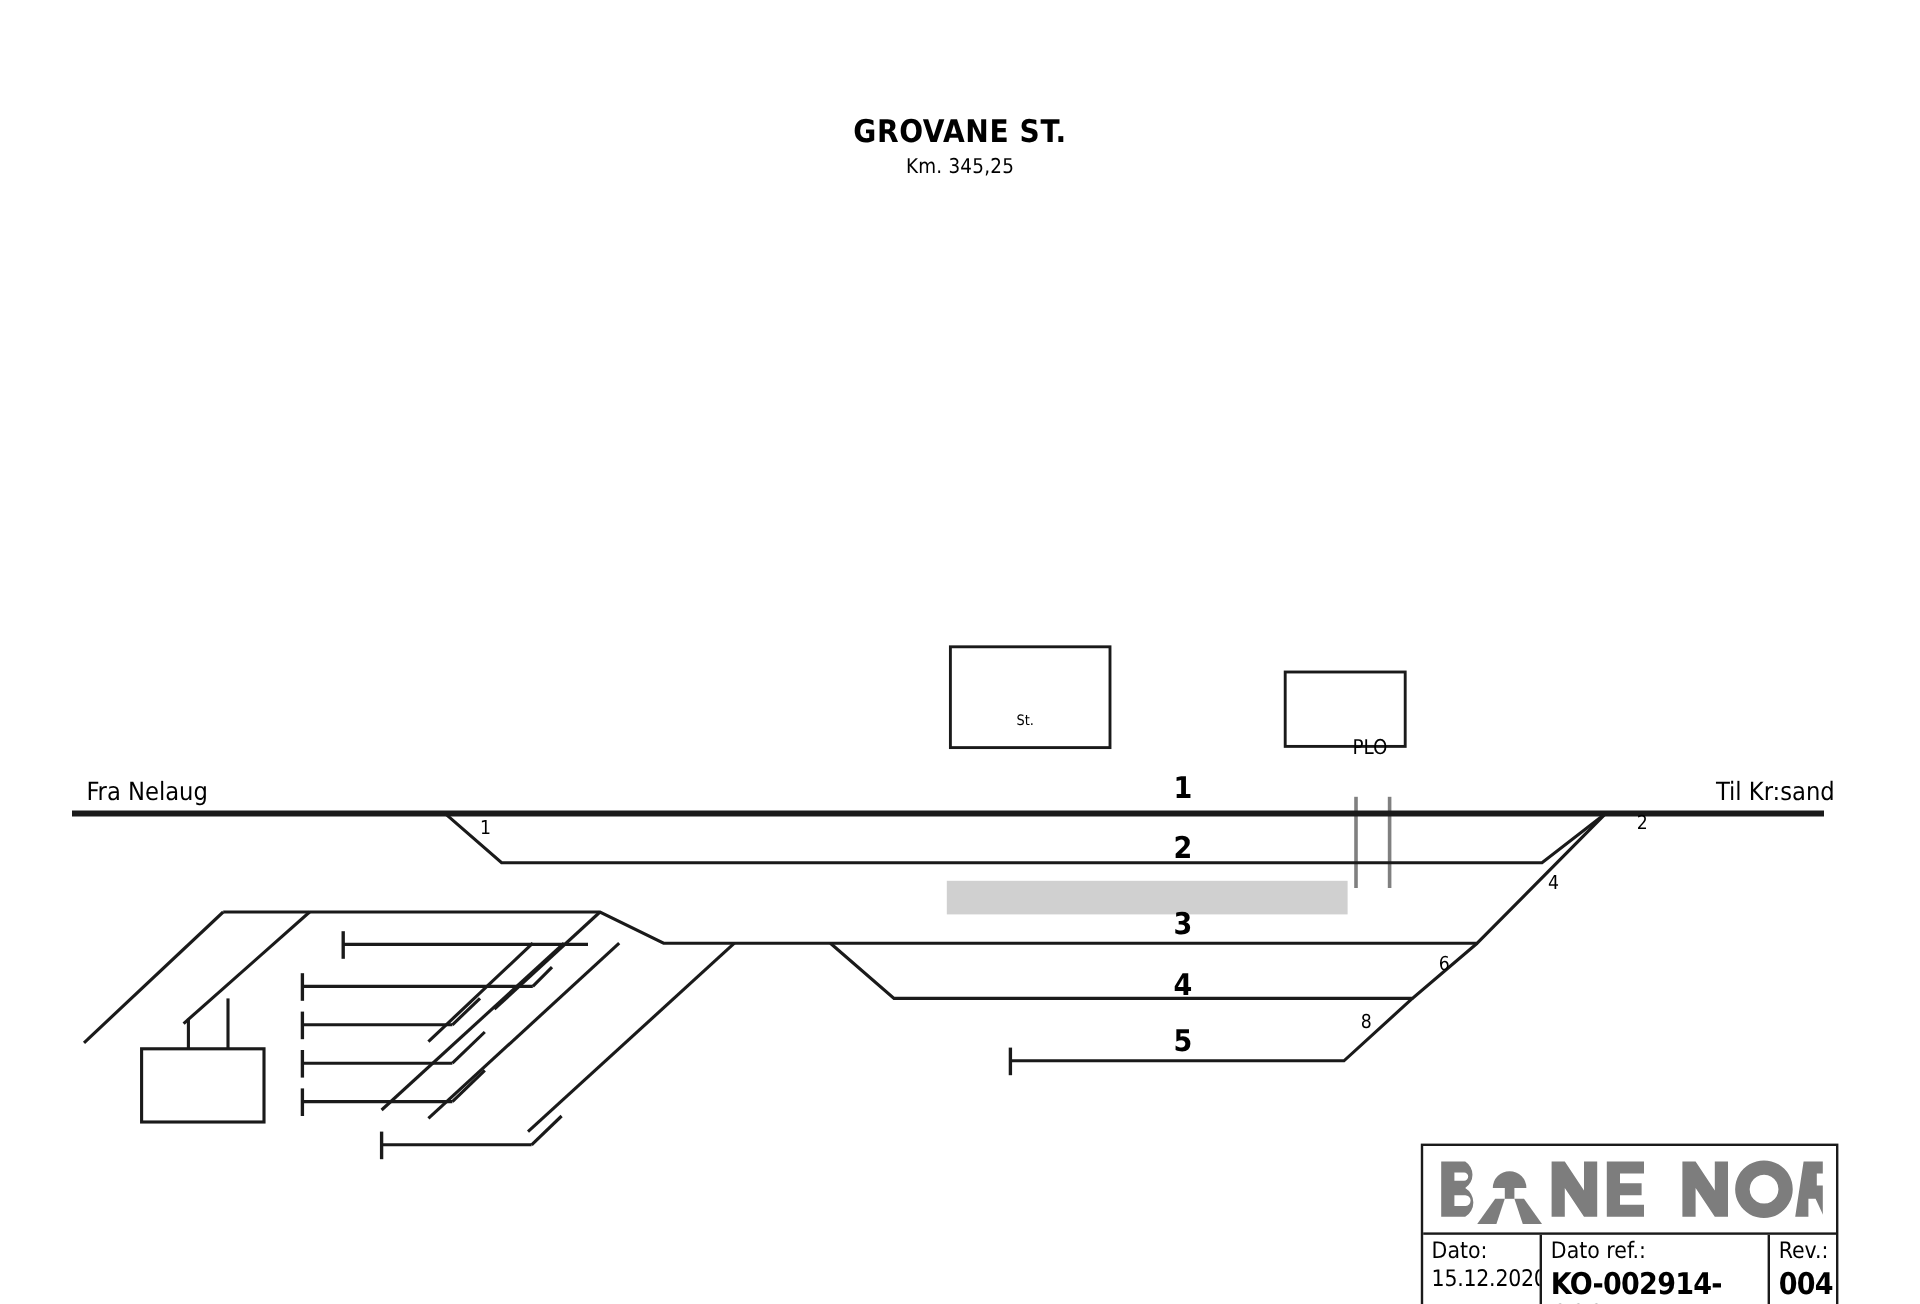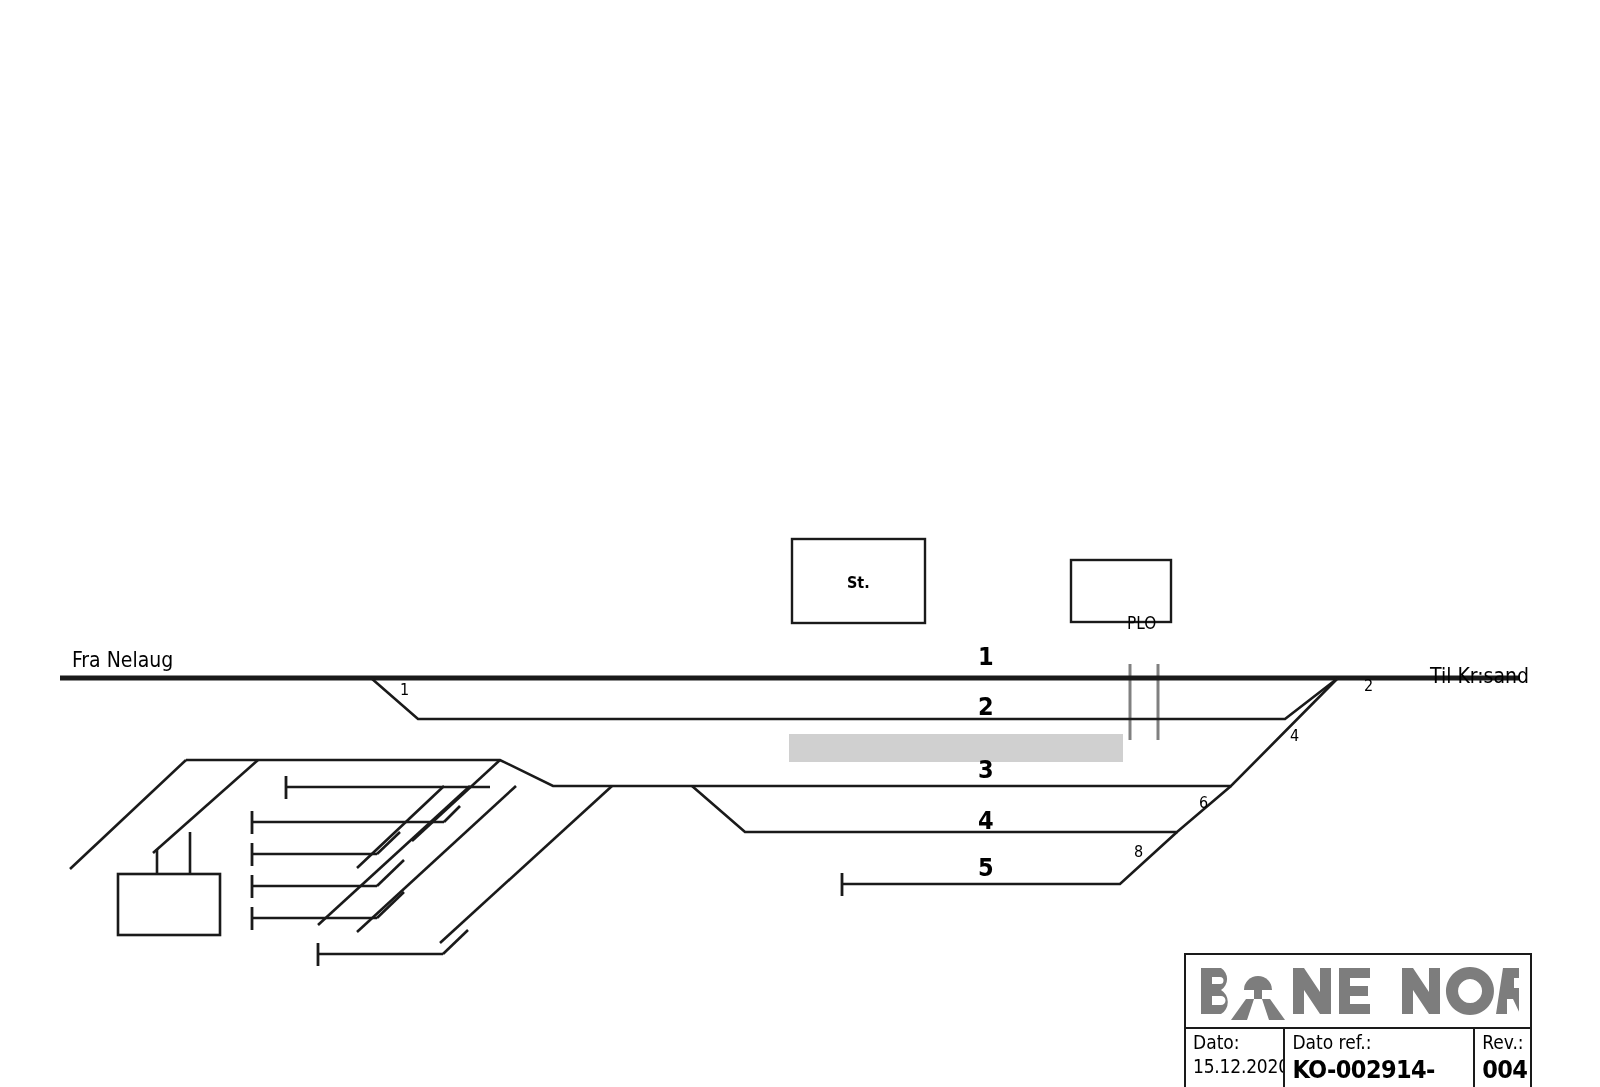--- a/index.html
+++ b/index.html
@@ -72,22 +72,23 @@
   }
   .lbl-switch {
     font-size: 16px;
     font-weight: 400;
   }
   .lbl-plo {
     font-size: 17px;
     font-weight: 400;
   }
   .lbl-bldg {
-    font-size: 16px;
-    font-weight: 700;
+    font-size: 12px;
+    font-weight: 400;
+    margin-top: 20px;
   }
 
   
   .cartouche {
     position: absolute;
     left: 1184px;
     top: 953px;
     width: 348px;
     border: 2.5px solid #1a1a1a;
     background: #ffffff;
@@ -141,20 +142,22 @@
     letter-spacing: -0.6px;
   }
   .c-rev .meta-head { text-align: center; }
 </style>
 </head>
 <body>
 
 <div id="sheet">
 
   <div class="title-block">
+    <div class="station-title">GROVANE ST.</div>
+    <div class="station-km">Km. 345,25</div>
   </div>
 
   <svg id="diagram" viewBox="0 0 1600 1087">
 
     <g fill="none" stroke="#1a1a1a" stroke-linecap="butt" stroke-linejoin="miter">
 
       <rect x="789" y="734" width="334" height="28" fill="#d0d0d0" stroke="none"></rect>
 
       <g stroke="#808080" stroke-width="3">
         <line x1="1130" y1="664" x2="1130" y2="740"></line>
@@ -209,21 +212,21 @@
       </g>
 
       <rect x="792" y="539" width="133" height="84" fill="#ffffff" stroke="#1a1a1a" stroke-width="2.4"></rect>
       <rect x="1071" y="560" width="100" height="62" fill="#ffffff" stroke="#1a1a1a" stroke-width="2.4"></rect>
 
     </g>
   </svg>
 
   <div class="lbl lbl-end" style="left:72px; top:648px;">Fra Nelaug</div>
 
-  <div class="lbl lbl-end" style="left:1430px; top:648px;margin-top:16px;">Til Kr:sand</div>
+  <div class="lbl lbl-end" style="left:1430px; top:648px;">Til Kr:sand</div>
 
   <div class="lbl lbl-bldg" style="left:847px; top:573px;">St.</div>
 
   <div class="lbl lbl-plo" style="left:1127px; top:613px;">PLO</div>
 
   <div class="lbl lbl-track" style="left:978px; top:642px;">1</div>
   <div class="lbl lbl-track" style="left:978px; top:692px;">2</div>
   <div class="lbl lbl-track" style="left:978px; top:755px;">3</div>
   <div class="lbl lbl-track" style="left:978px; top:806px;">4</div>
   <div class="lbl lbl-track" style="left:978px; top:853px;">5</div>

